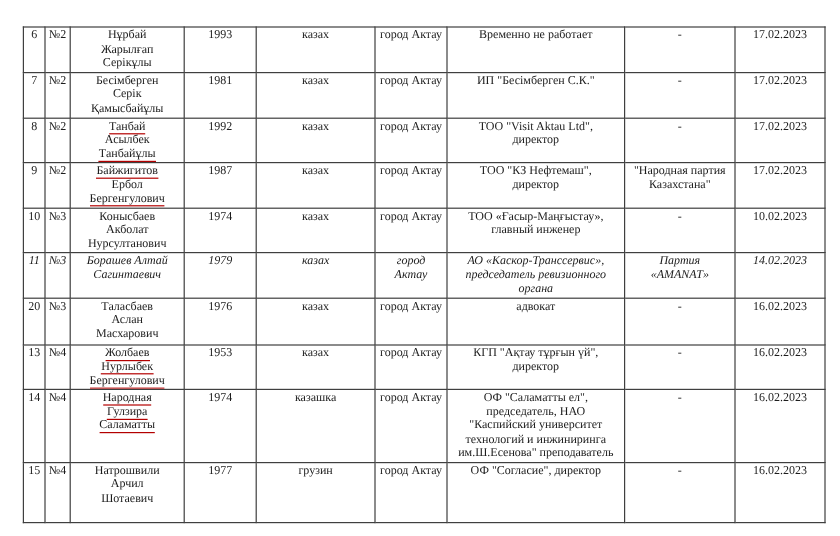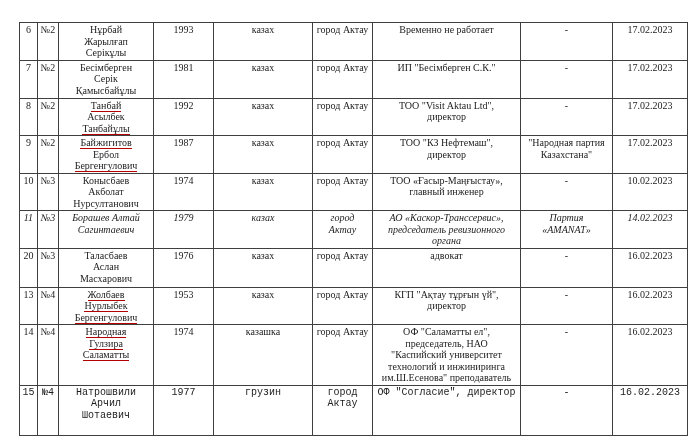--- a/index.html
+++ b/index.html
@@ -38,21 +38,21 @@
   
   table.registry tr:nth-child(1)  { height: 36px; }
   table.registry tr:nth-child(2)  { height: 38px; }
   table.registry tr:nth-child(3)  { height: 34px; }
   table.registry tr:nth-child(4)  { height: 36px; }
   table.registry tr:nth-child(5)  { height: 37px; }
   table.registry tr:nth-child(6)  { height: 34px; font-style: italic; }
   table.registry tr:nth-child(7)  { height: 39px; }
   table.registry tr:nth-child(8)  { height: 36px; }
   table.registry tr:nth-child(9)  { height: 56px; margin-top: 17px; }
-  table.registry tr:nth-child(10) { height: 50px; font-family: Liberation Mono, monospace; }
+  table.registry tr:nth-child(10) { height: 50px; }
   .name-line { display: block; }
   .u {
     border-bottom: 1px solid #b30000;
     padding-bottom: 0;
   }
 </style>
 </head>
 <body>
 
 <div class="page">

